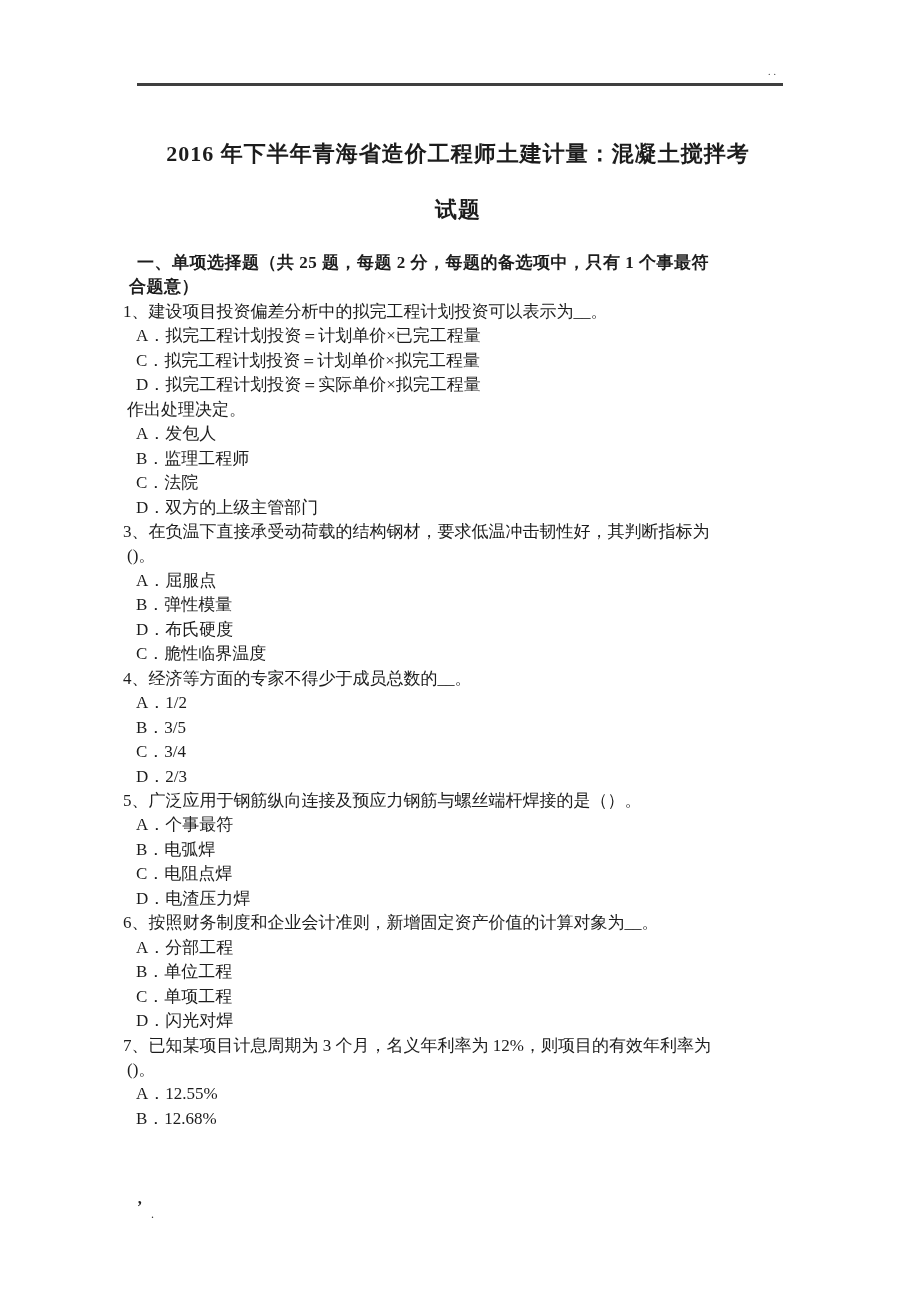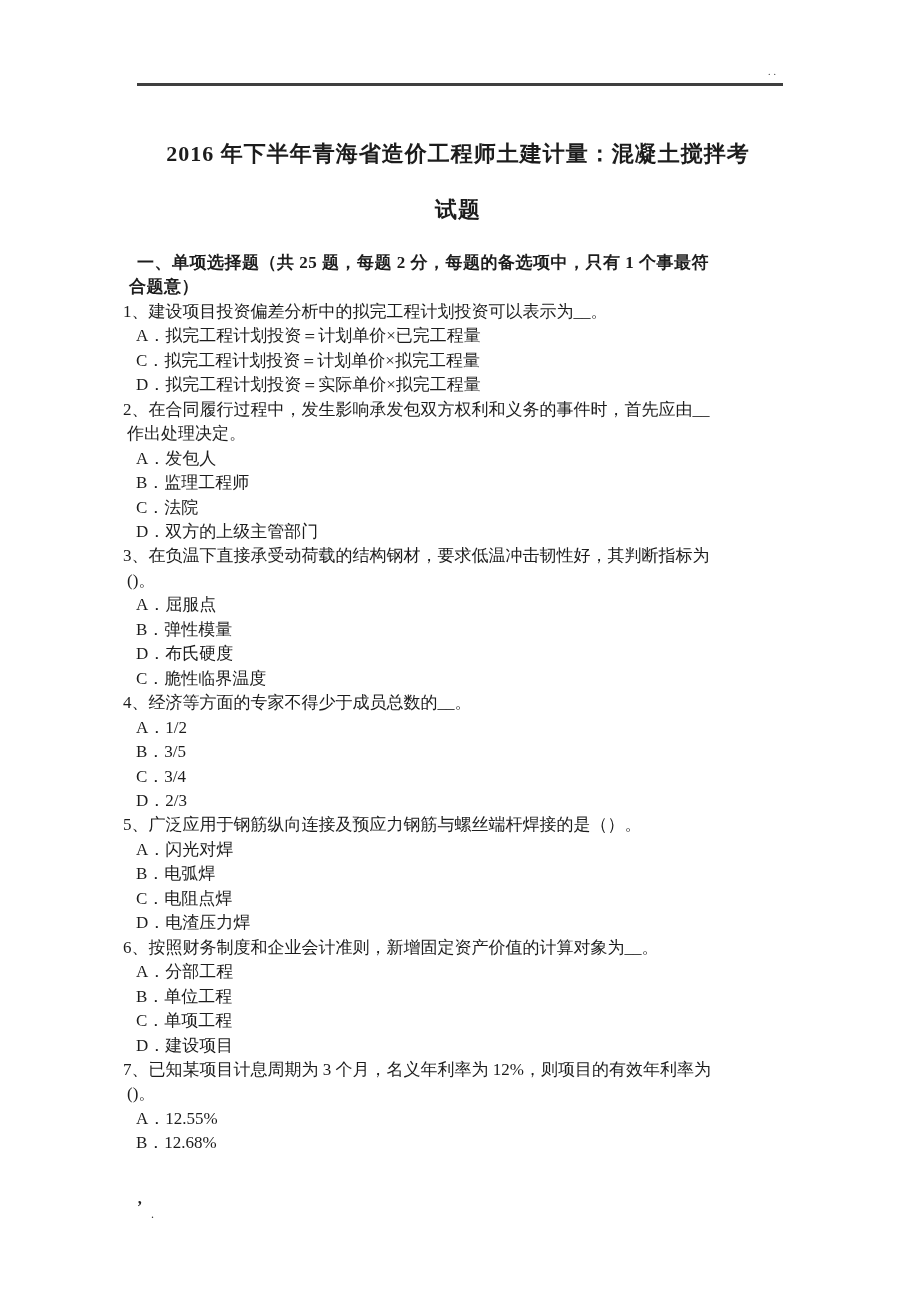--- a/index.html
+++ b/index.html
@@ -106,47 +106,46 @@
   <div class="exam-body">
     <div>
         <div class="line section-line first">一、单项选择题（共 25 题，每题 2 分，每题的备选项中，只有 1 个事最符</div>
         <div class="line section-line rest">合题意）</div>
       </div>
     <div>
         <div class="line stem-line">1、建设项目投资偏差分析中的拟完工程计划投资可以表示为__。</div>
         <div class="line option-line">A．拟完工程计划投资＝计划单价×已完工程量</div>
         <div class="line option-line">C．拟完工程计划投资＝计划单价×拟完工程量</div>
         <div class="line option-line">D．拟完工程计划投资＝实际单价×拟完工程量</div>
-        <div class="line stem-line">2、在合同履行过程中，发生影响承发包双方权利和义务的事件时，首先应由__</div>
         <div class="line stem-line cont">作出处理决定。</div>
         <div class="line option-line">A．发包人</div>
         <div class="line option-line">B．监理工程师</div>
         <div class="line option-line">C．法院</div>
         <div class="line option-line">D．双方的上级主管部门</div>
         <div class="line stem-line">3、在负温下直接承受动荷载的结构钢材，要求低温冲击韧性好，其判断指标为</div>
         <div class="line stem-line cont">()。</div>
         <div class="line option-line">A．屈服点</div>
         <div class="line option-line">B．弹性模量</div>
         <div class="line option-line">D．布氏硬度</div>
         <div class="line option-line">C．脆性临界温度</div>
         <div class="line stem-line">4、经济等方面的专家不得少于成员总数的__。</div>
         <div class="line option-line">A．1/2</div>
         <div class="line option-line">B．3/5</div>
         <div class="line option-line">C．3/4</div>
         <div class="line option-line">D．2/3</div>
         <div class="line stem-line">5、广泛应用于钢筋纵向连接及预应力钢筋与螺丝端杆焊接的是（）。</div>
-        <div class="line option-line">A．闪光对焊</div>
+        <div class="line option-line">A．个事最符</div>
         <div class="line option-line">B．电弧焊</div>
         <div class="line option-line">C．电阻点焊</div>
         <div class="line option-line">D．电渣压力焊</div>
         <div class="line stem-line">6、按照财务制度和企业会计准则，新增固定资产价值的计算对象为__。</div>
         <div class="line option-line">A．分部工程</div>
         <div class="line option-line">B．单位工程</div>
         <div class="line option-line">C．单项工程</div>
-        <div class="line option-line">D．建设项目</div>
+        <div class="line option-line">D．闪光对焊</div>
         <div class="line stem-line">7、已知某项目计息周期为 3 个月，名义年利率为 12%，则项目的有效年利率为</div>
         <div class="line stem-line cont">()。</div>
         <div class="line option-line">A．12.55%</div>
         <div class="line option-line">B．12.68%</div>
       </div>
   </div>
 
   <div class="footer-mark-1">’</div>
 
   <div class="footer-mark-2">.</div>

